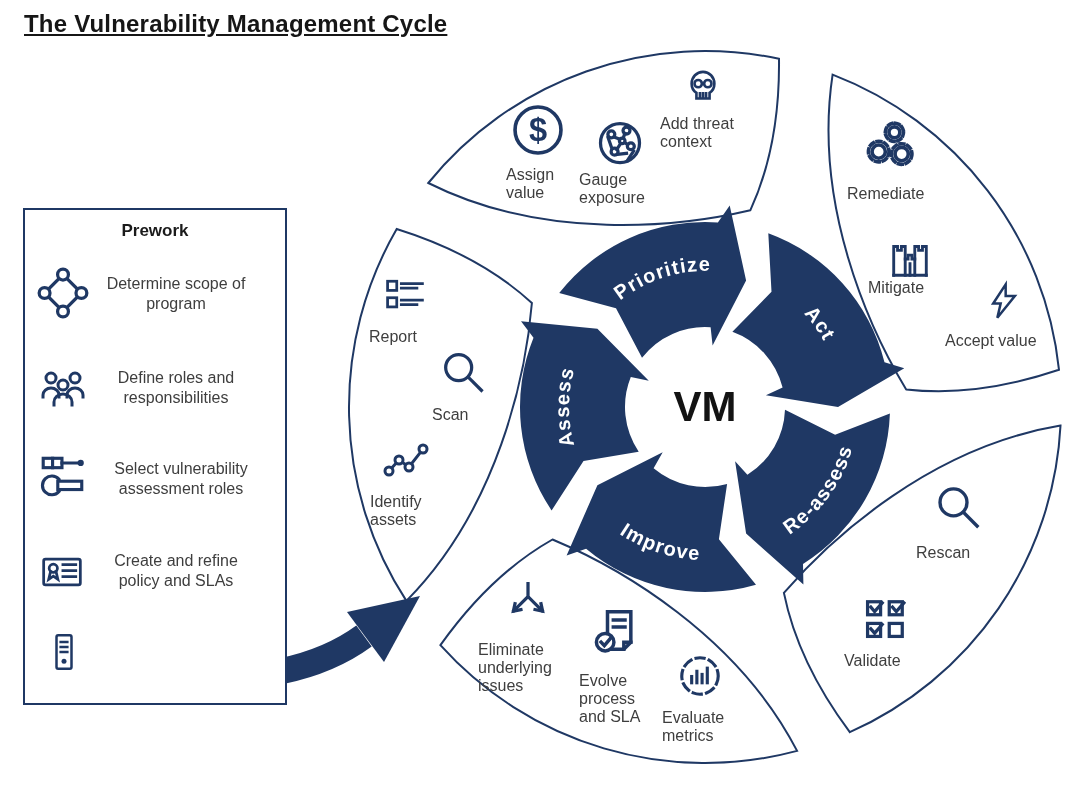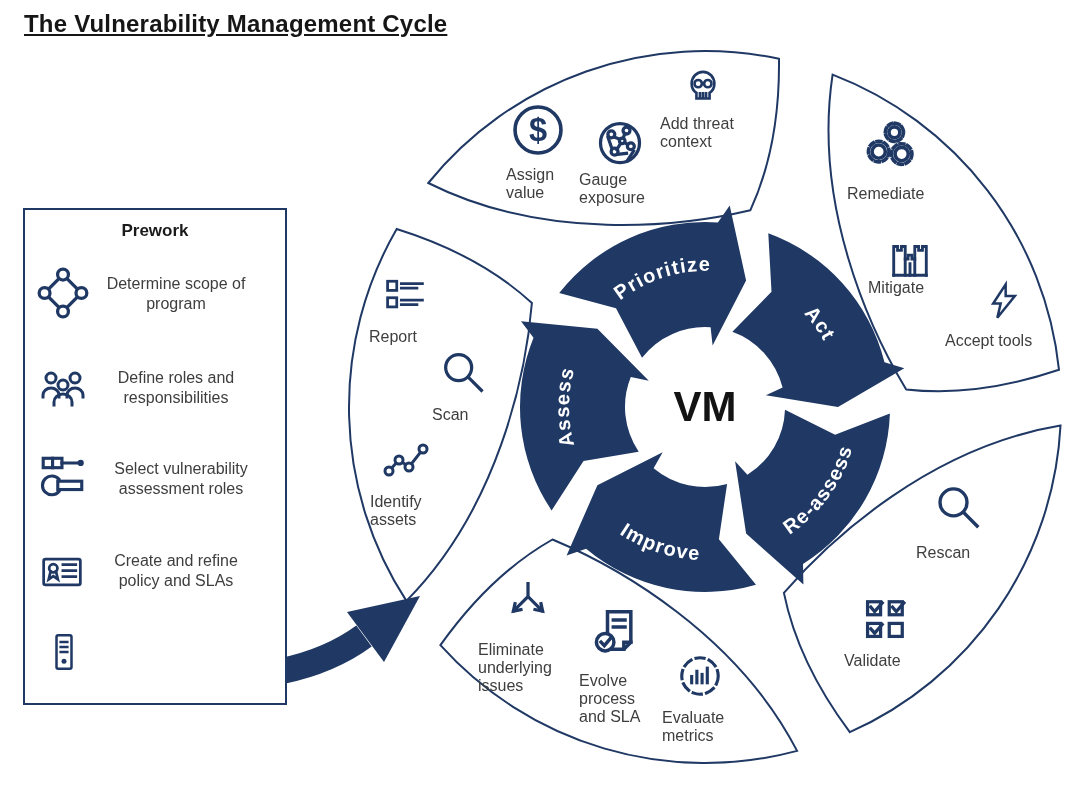--- a/index.html
+++ b/index.html
@@ -156,21 +156,21 @@
       <path d="M29 42 V12 H33 V16 H37 V12 H41 V42"></path>
       <path d="M19 25 H22 V21 H26 V25 H29 M24 30 V42"></path>
       <path d="M7 42 H41"></path>
     </g>
   </svg>
   <div class="lbl" style="left:908px;top:288px;width:80px">Mitigate</div>
 
   <svg class="ico" style="left:1004px;top:301px;width:40px;height:46px" viewBox="0 0 48 48">
     <path class="s" d="M26 4 L11 27 H20 L16 44 L37 18 H26 Z"></path>
   </svg>
-  <div class="lbl" style="left:1000px;top:341px;width:110px">Accept tools</div>
+  <div class="lbl" style="left:1000px;top:341px;width:110px">Accept value</div>
 
   <svg class="ico" style="left:958px;top:508px;width:54px;height:54px" viewBox="0 0 48 48">
     <circle class="s" stroke-width="3.3" cx="20" cy="19" r="12"></circle>
     <path class="s" stroke-width="3.6" d="M29 28 L41 40"></path>
   </svg>
   <div class="lbl" style="left:956px;top:553px;width:80px">Rescan</div>
 
   <svg class="ico" style="left:886px;top:618px;width:52px;height:52px" viewBox="0 0 48 48">
     <rect class="s" x="7" y="9" width="12" height="12"></rect>
       <rect class="s" x="27" y="9" width="12" height="12"></rect>

